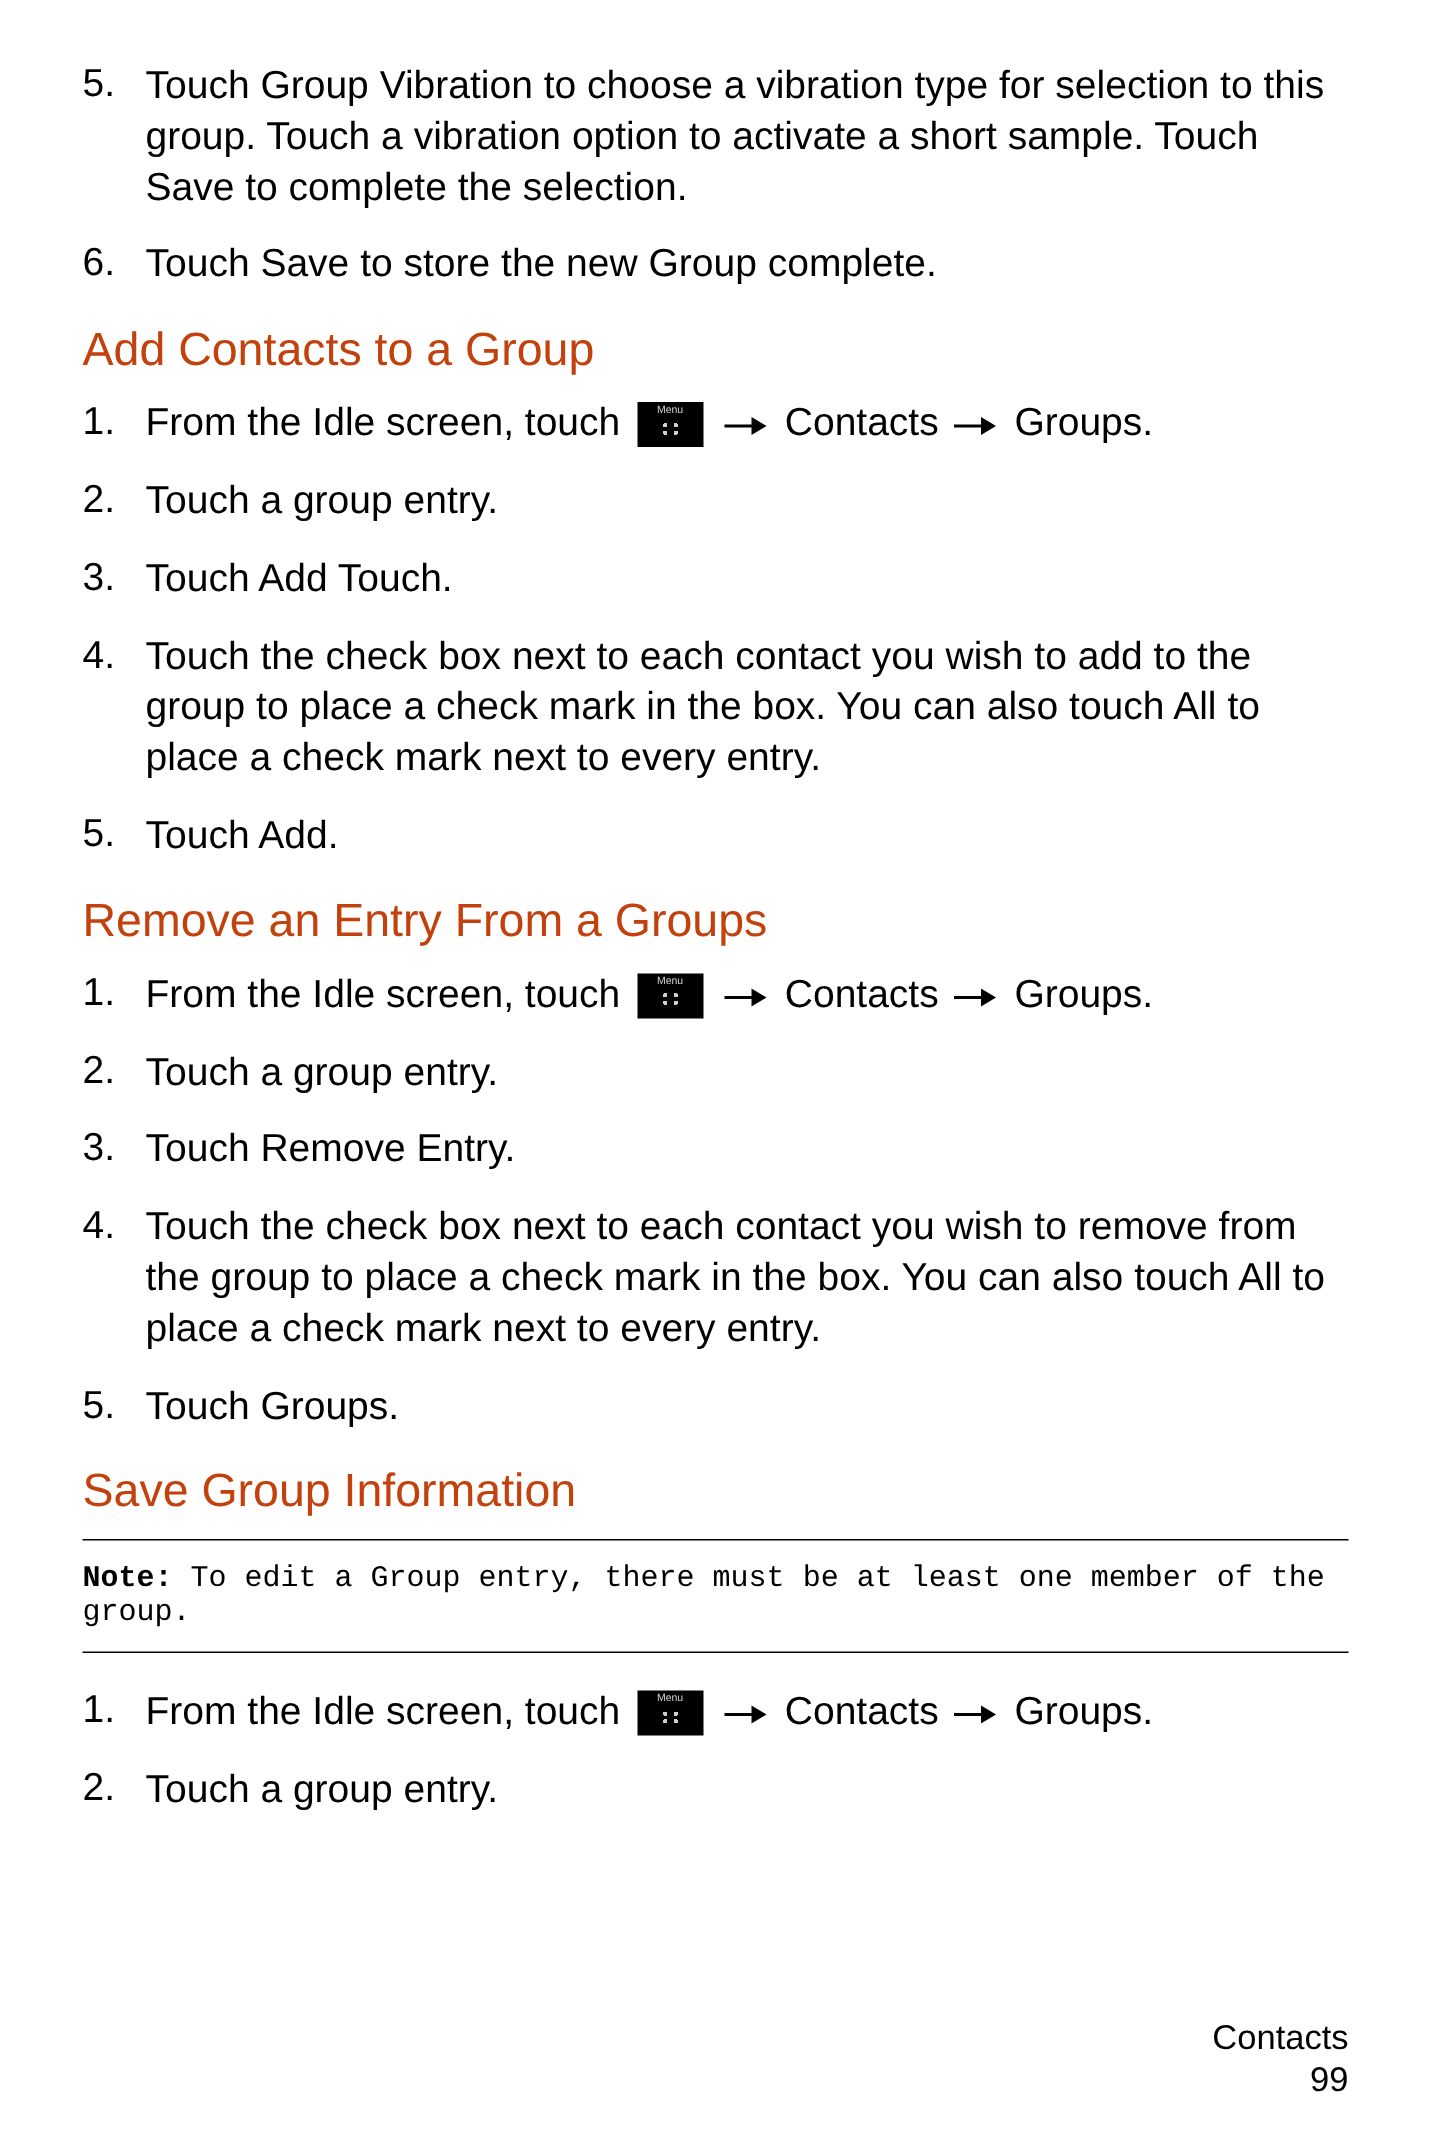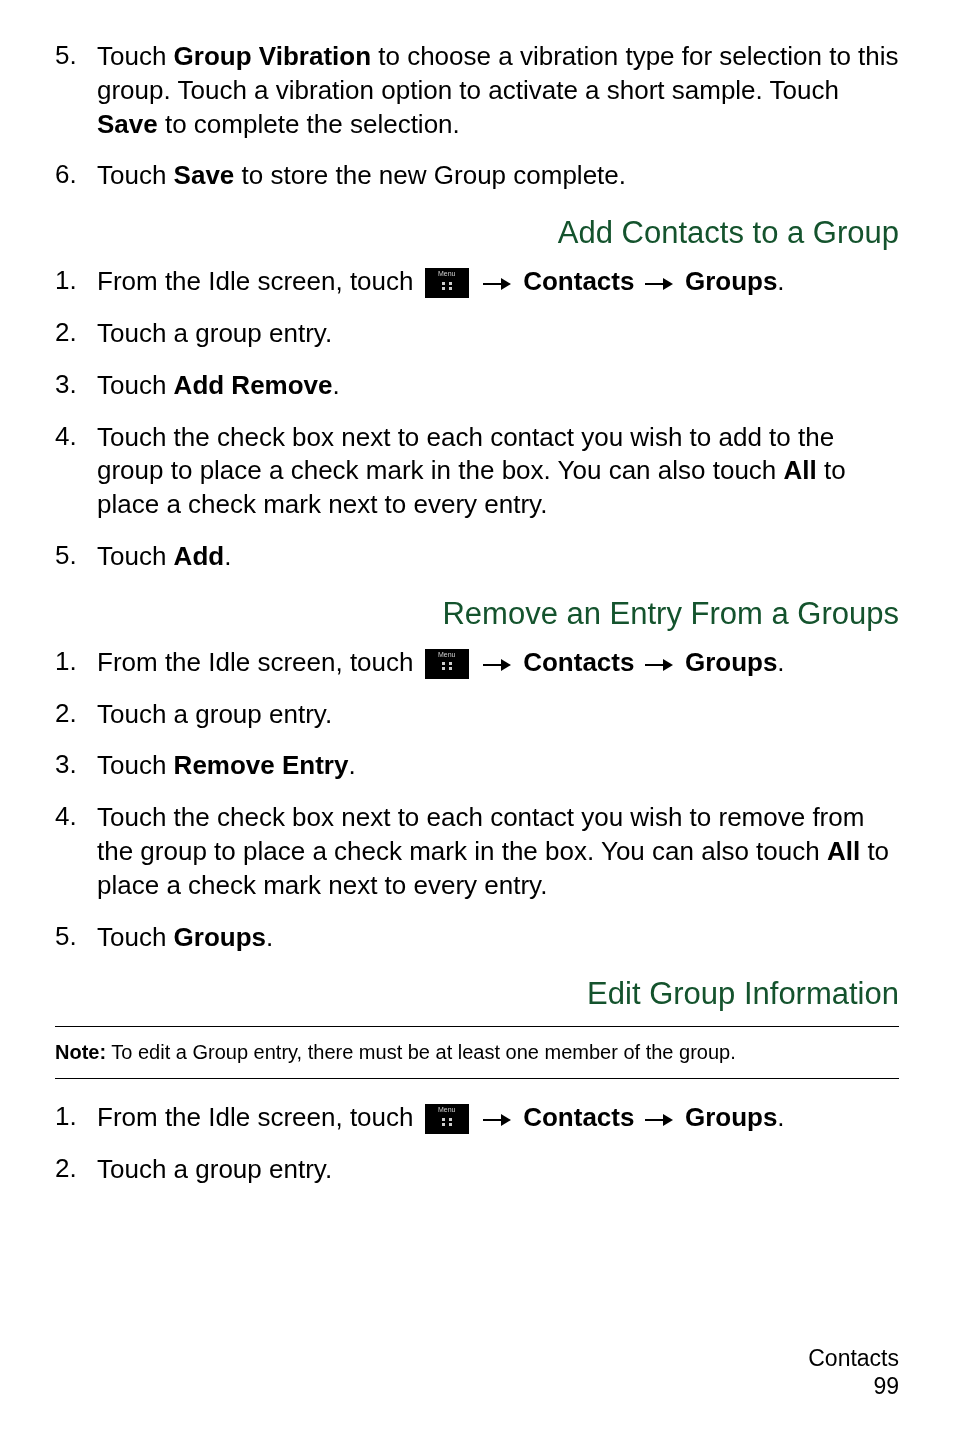--- a/index.html
+++ b/index.html
@@ -25,27 +25,26 @@
       flex-shrink: 0;
       font-size: 26px;
     }
     .item-content {
       font-size: 26px;
       line-height: 1.3;
       flex: 1;
     }
     .heading {
       font-size: 31px;
-      color: #14532d;
+      color: #c2410c;
       margin-top: 22px;
       margin-bottom: 14px;
       font-weight: normal;
-      text-align: right;
-    }
-    .bold { font-weight: bold; }
+    }
+    .bold { font-weight: normal; }
     .menu-icon {
       display: inline-block;
       width: 44px;
       height: 30px;
       background: #000;
       position: relative;
       vertical-align: middle;
       margin: 0 4px;
     }
     .menu-icon::before {
@@ -101,20 +100,21 @@
       transform: translateY(-50%);
       border-left: 10px solid #000;
       border-top: 6px solid transparent;
       border-bottom: 6px solid transparent;
     }
     .note-box {
       border-top: 1.5px solid #000;
       border-bottom: 1.5px solid #000;
       padding: 14px 0;
       margin: 4px 0 22px 0;
+      font-family: Liberation Mono, monospace;
     }
     .note-text {
       font-size: 20px;
     }
     .note-label { font-weight: bold; }
     .footer {
       position: absolute;
       bottom: 30px;
       right: 55px;
       text-align: right;
@@ -141,21 +141,21 @@
     <li class="list-item">
       <span class="number">1.</span>
       <span class="item-content"><span>From the Idle screen, touch  </span><span class="menu-icon"></span><span>  </span><span class="arrow"></span><span> </span><span class="bold">Contacts</span><span> </span><span class="arrow"></span><span> </span><span class="bold">Groups</span><span>.</span></span>
     </li>
     <li class="list-item">
       <span class="number">2.</span>
       <span class="item-content"><span>Touch a group entry.</span></span>
     </li>
     <li class="list-item">
       <span class="number">3.</span>
-      <span class="item-content"><span>Touch </span><span class="bold">Add Remove</span><span>.</span></span>
+      <span class="item-content"><span>Touch </span><span class="bold">Add Touch</span><span>.</span></span>
     </li>
     <li class="list-item">
       <span class="number">4.</span>
       <span class="item-content"><span> Touch the check box next to each contact you wish to add to the group to place a check mark in the box. You can also touch </span><span class="bold">All</span><span> to place a check mark next to every entry.</span></span>
     </li>
     <li class="list-item">
       <span class="number">5.</span>
       <span class="item-content"><span>Touch </span><span class="bold">Add</span><span>.</span></span>
     </li>
   </ol>
@@ -177,21 +177,21 @@
     <li class="list-item">
       <span class="number">4.</span>
       <span class="item-content"><span> Touch the check box next to each contact you wish to remove from the group to place a check mark in the box. You can also touch </span><span class="bold">All</span><span> to place a check mark next to every entry.</span></span>
     </li>
     <li class="list-item">
       <span class="number">5.</span>
       <span class="item-content"><span>Touch </span><span class="bold">Groups</span><span>.</span></span>
     </li>
   </ol>
 
-<h2 class="heading">Edit Group Information</h2>
+<h2 class="heading">Save Group Information</h2>
 
 <div class="note-box">
   <p class="note-text">
     <span class="note-label">Note:</span><span> To edit a Group entry, there must be at least one member of the group.</span>
   </p>
 </div>
 
 <ol>
     <li class="list-item">
       <span class="number">1.</span>

